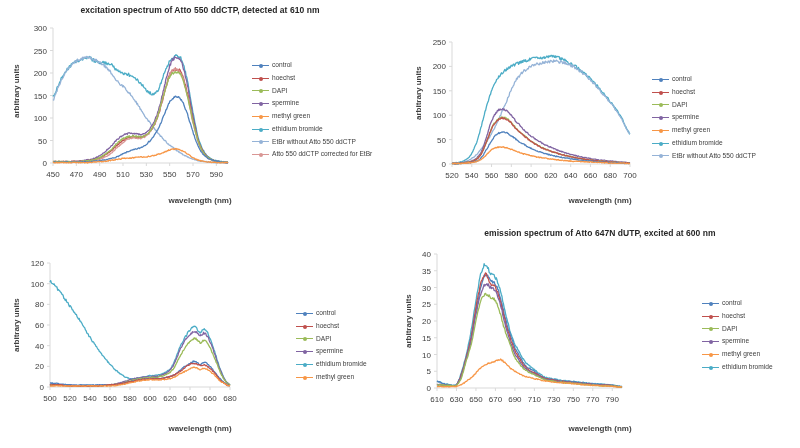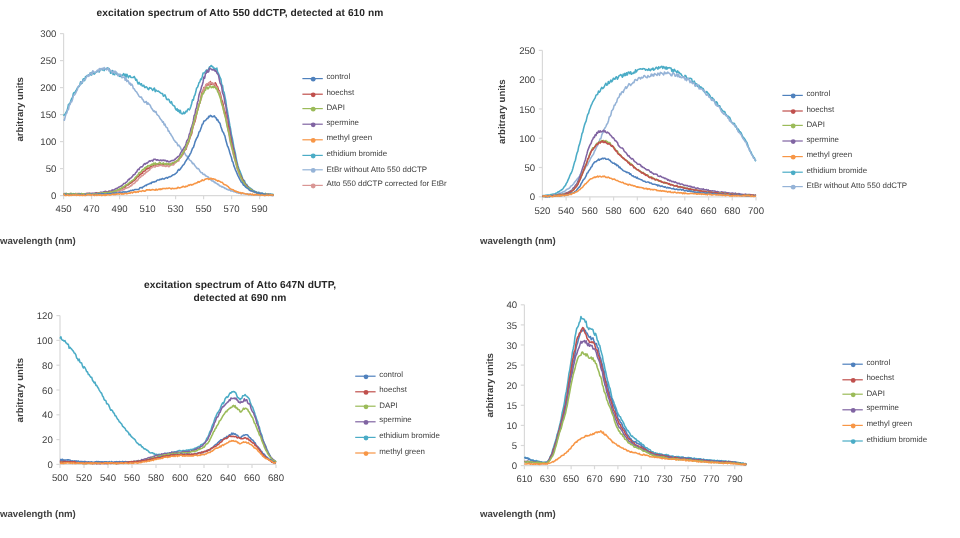--- a/index.html
+++ b/index.html
@@ -14,21 +14,21 @@
     position:absolute;left:0;right:0;top:6px;
     text-align:center;font-size:8.5px;font-weight:bold;color:#262626;
     line-height:11px;letter-spacing:0.05px;
   }
   .chart-title.two-line{top:4px}
   .ylabel{
     position:absolute;font-size:8px;font-weight:bold;color:#404040;
     transform:rotate(-90deg);transform-origin:left top;white-space:nowrap;
   }
   .xlabel{
-    position:absolute;left:0;right:0;
+    position:absolute;left:0;right:0;text-align:center;
     font-size:8px;font-weight:bold;color:#404040;
   }
   svg{position:absolute;left:0;top:0;overflow:visible}
   .tick-text{font-family:"Liberation Sans",sans-serif;font-size:8px;fill:#404040}
   .legend{position:absolute;font-size:6.6px;color:#404040;line-height:1}
   .legend-row{display:flex;align-items:center;margin-bottom:6.2px;white-space:nowrap}
   .legend-swatch{width:17px;height:0;border-top-width:1.6px;border-top-style:solid;margin-right:3px;position:relative;flex:0 0 auto}
   .legend-swatch::after{content:"";position:absolute;left:6px;top:-2.2px;width:4px;height:4px;background:inherit;border-radius:50%;}
   .legend-marker{position:absolute;left:6.5px;top:-2px;width:4px;height:4px;border-radius:50%}
   .legend-label{display:inline-block}
@@ -221,24 +221,20 @@
         </div>
         <div class="legend-row">
           <span class="legend-swatch" style="border-top-color: rgb(149, 179, 215);">
             <span class="legend-marker" style="background: rgb(149, 179, 215);"></span>
           </span>
           <span class="legend-label">EtBr without Atto 550 ddCTP</span>
         </div>
       </div>
     </div>
   <div class="panel p-bl">
-      <div class="chart-title two-line" style="top: 8px;">
-        <div>excitation spectrum of Atto 647N dUTP,</div>
-        <div>detected at 690 nm</div>
-      </div>
       <div class="ylabel" style="left: 12px; top: 128px;">arbitrary units</div>
       <div class="xlabel" style="top: 200px;">wavelength (nm)</div>
       <svg width="400" height="224">
         <line x1="50" y1="39" x2="50" y2="163" stroke="#d9d9d9" stroke-width="1"></line>
         <line x1="50" y1="163" x2="230" y2="163" stroke="#d9d9d9" stroke-width="1"></line>
         <line x1="47" y1="163" x2="50" y2="163" stroke="#d9d9d9"></line>
         <text x="44" y="166" text-anchor="end" class="tick-text">0</text>
         <line x1="47" y1="142.33333333333334" x2="50" y2="142.33333333333334" stroke="#d9d9d9"></line>
         <text x="44" y="145.33333333333334" text-anchor="end" class="tick-text">20</text>
         <line x1="47" y1="121.66666666666667" x2="50" y2="121.66666666666667" stroke="#d9d9d9"></line>
@@ -311,20 +307,23 @@
         </div>
         <div class="legend-row">
           <span class="legend-swatch" style="border-top-color: rgb(247, 150, 70);">
             <span class="legend-marker" style="background: rgb(247, 150, 70);"></span>
           </span>
           <span class="legend-label">methyl green</span>
         </div>
       </div>
     </div>
   <div class="panel p-br">
+      <div class="chart-title" style="top: 4px;">
+        <div>emission spectrum of Atto 647N dUTP, excited at 600 nm</div>
+      </div>
       <div class="ylabel" style="left: 4px; top: 124px;">arbitrary units</div>
       <div class="xlabel" style="top: 200px;">wavelength (nm)</div>
       <svg width="400" height="224">
         <line x1="37" y1="30" x2="37" y2="164" stroke="#d9d9d9" stroke-width="1"></line>
         <line x1="37" y1="164" x2="222" y2="164" stroke="#d9d9d9" stroke-width="1"></line>
         <line x1="34" y1="164" x2="37" y2="164" stroke="#d9d9d9"></line>
         <text x="31" y="167" text-anchor="end" class="tick-text">0</text>
         <line x1="34" y1="147.25" x2="37" y2="147.25" stroke="#d9d9d9"></line>
         <text x="31" y="150.25" text-anchor="end" class="tick-text">5</text>
         <line x1="34" y1="130.5" x2="37" y2="130.5" stroke="#d9d9d9"></line>

